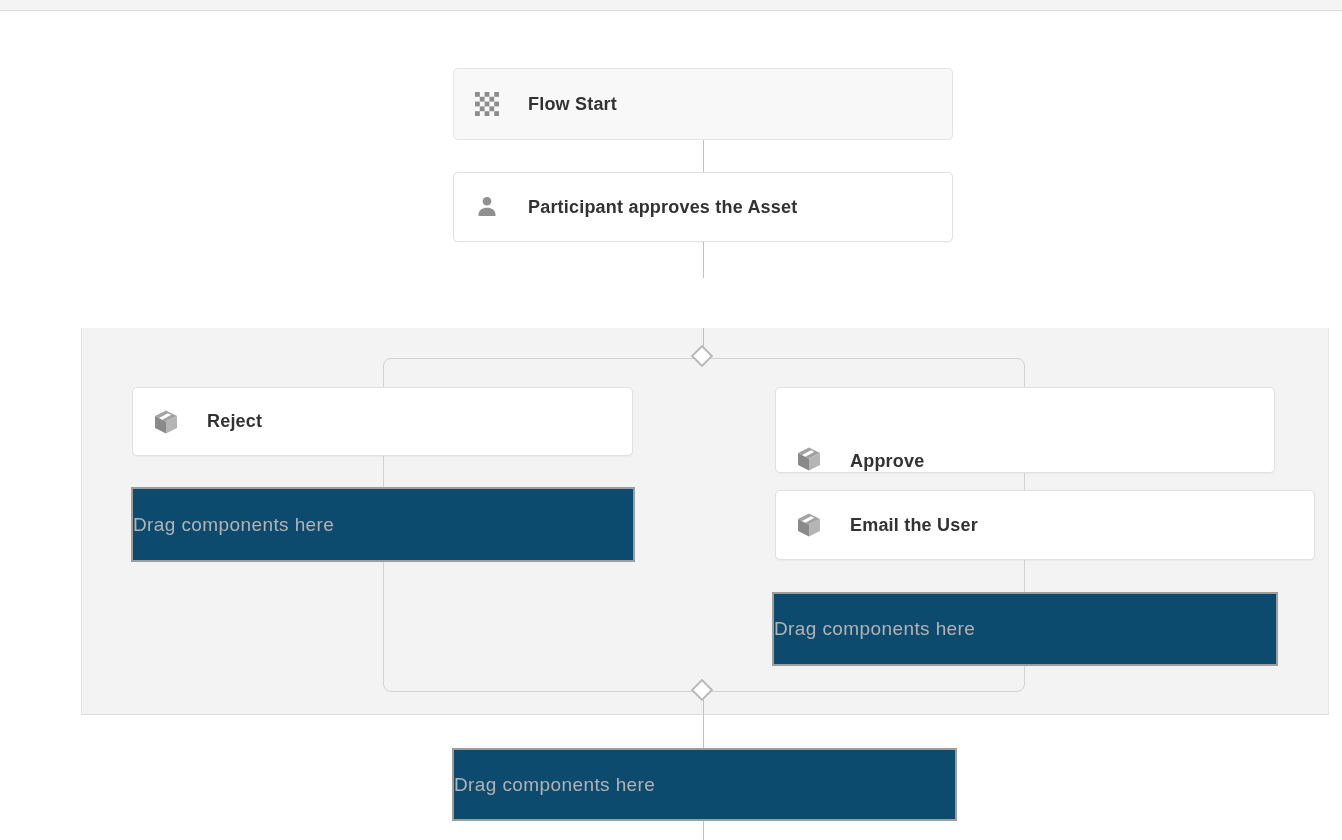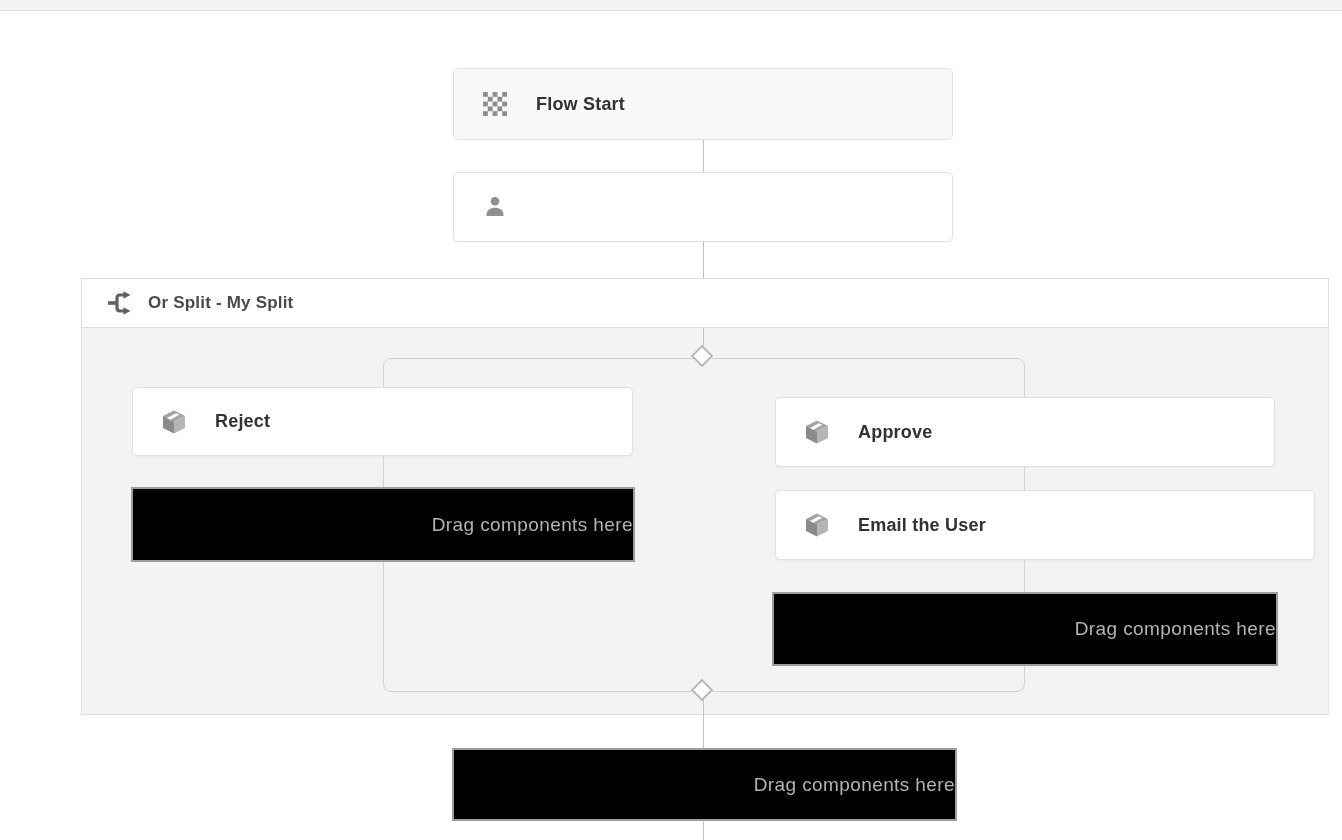--- a/index.html
+++ b/index.html
@@ -40,37 +40,37 @@
   }
   .diamond {
     position:absolute; width:16px; height:16px; background:#ffffff;
     border:2px solid #b8b8b8; transform:rotate(45deg); z-index:3;
   }
   .d-top { left:694px; top:348px; }
   .d-bottom { left:694px; top:682px; }
 
   .node {
     position:absolute; display:flex; align-items:center;
-    padding-left:28px; gap:28px; border-radius:5px;
+    padding-left:20px; gap:28px; border-radius:5px;
     background:#ffffff; border:1px solid #e1e1e1;
     box-shadow:0 1px 2px rgba(0,0,0,0.04); z-index:2; cursor:pointer;
   }
   .node .label { font-size:18px; font-weight:700; color:#323232; letter-spacing:.2px; }
   .n-start { left:453px; top:68px; width:500px; height:72px; background:#f8f8f8; border-color:#e4e4e4; box-shadow:none; }
   .n-participant { left:453px; top:172px; width:500px; height:70px; }
   .n-reject { left:132px; top:387px; width:501px; height:69px; }
-  .n-approve { left:775px; top:397px; width:500px; height:70px; }
+  .n-approve { left:775px; top:387px; width:500px; height:86px;align-items:flex-end; }
   .n-email { left:775px; top:490px; width:540px; height:70px; }
 
   .icon { display:inline-flex; width:26px; height:26px; align-items:center; justify-content:center; flex:none; }
   .icon svg { display:block; }
 
   .dropzone {
-    position:absolute; border:2px solid #9d9d9d; background:#000000;
-    display:flex; align-items:center; justify-content:flex-end; z-index:2;
+    position:absolute; border:2px solid #9d9d9d; background:#0c4a6e;
+    display:flex; align-items:center; justify-content:flex-start; z-index:2;
   }
   .dropzone .dz-text { font-size:19px; color:#b3b3b3; letter-spacing:.4px; }
   .dz-left { left:131px; top:487px; width:504px; height:75px; }
   .dz-right { left:772px; top:592px; width:506px; height:74px; }
   .dz-bottom { left:452px; top:748px; width:505px; height:73px; }
 </style>
 </head>
 <body>
 
 <div class="stage">
@@ -101,34 +101,24 @@
     <span class="label">Flow Start</span>
   </div>
 
   <div class="node n-participant">
     <span class="icon">
       <svg width="24" height="24" viewBox="0 0 24 24" fill="#909090">
         <circle cx="12" cy="6.3" r="4.3"></circle>
         <path d="M3.5,21 v-1.2 c0,-4.4 3.9,-7 8.5,-7 s8.5,2.6 8.5,7 V21 z"></path>
       </svg>
     </span>
+    <span class="label">Participant approves the Asset</span>
   </div>
 
   <div class="split-block">
-    <div class="split-header">
-      <span class="icon">
-        <svg width="26" height="26" viewBox="0 0 26 26">
-          <path d="M1,13 H10" stroke="#606060" stroke-width="3.6" fill="none"></path>
-          <path d="M17,5 H13 Q10,5 10,8 V18 Q10,21 13,21 H17" stroke="#606060" stroke-width="3.2" fill="none"></path>
-          <polygon points="16.5,1.2 23.5,5 16.5,8.8" fill="#606060"></polygon>
-          <polygon points="16.5,17.2 23.5,21 16.5,24.8" fill="#606060"></polygon>
-        </svg>
-      </span>
-      <span class="label">Or Split - My Split</span>
-    </div>
     <div class="split-body"></div>
   </div>
 
   <div class="branch-outline"></div>
   <div class="vline v3"></div>
   <div class="diamond d-top"></div>
   <div class="diamond d-bottom"></div>
 
   <div class="node n-reject">
     <span class="icon">

